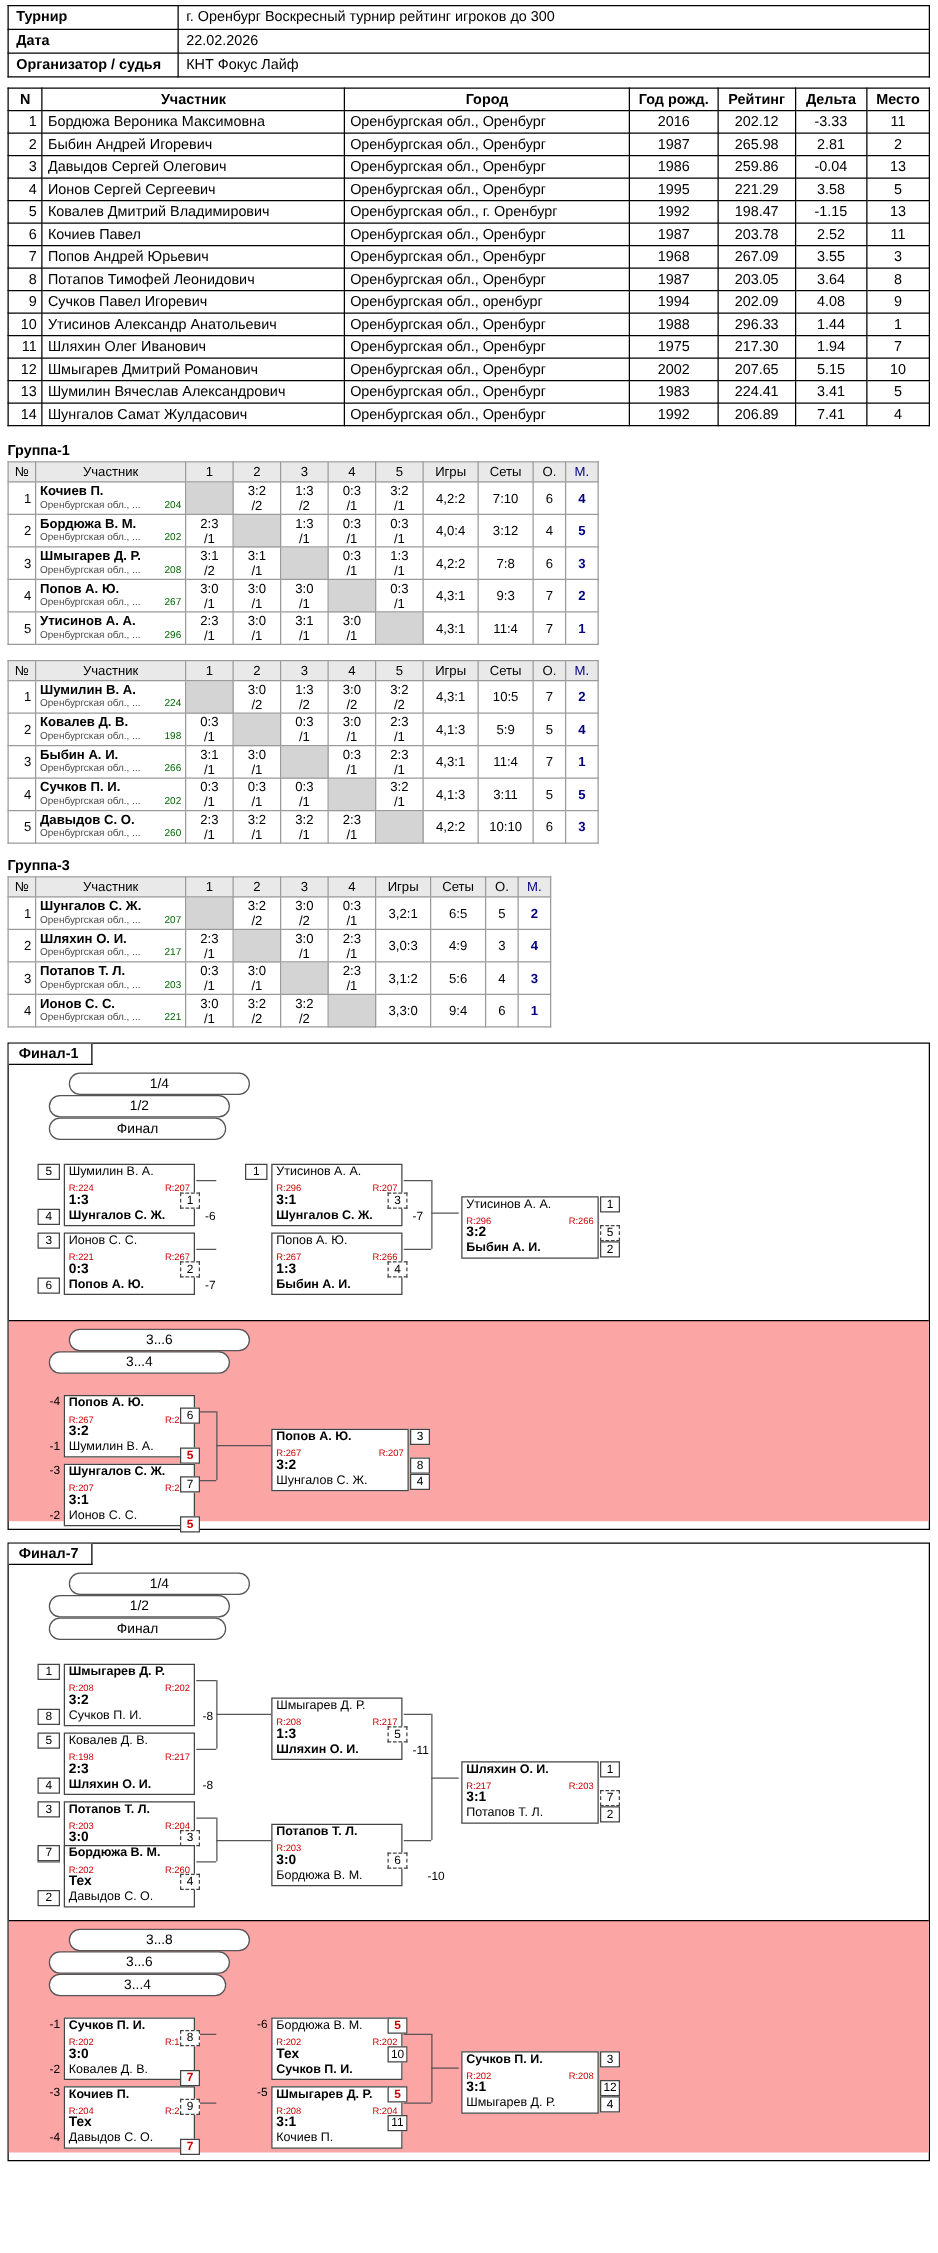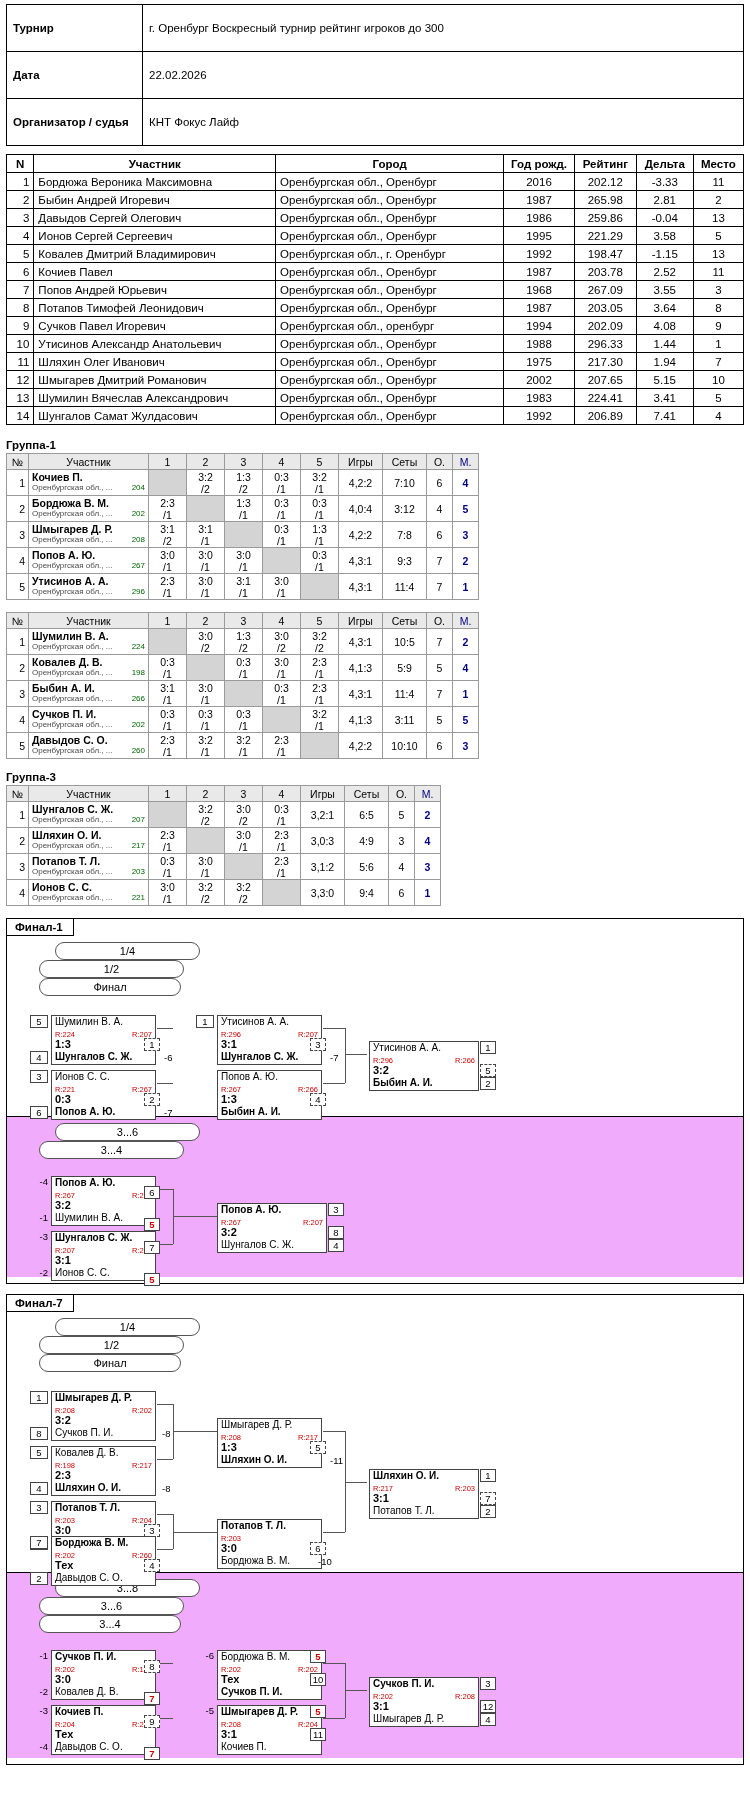--- a/index.html
+++ b/index.html
@@ -8,21 +8,21 @@
     background: #ffffff;
     font-family: "Liberation Sans", sans-serif;
     font-size: 11px;
     color: #000;
     width: 750px;
   }
   .page { width: 750px; padding: 4px 6px 10px 6px; }
 
   
   table.info { border-collapse: collapse; width: 100%; margin-bottom: 8px; }
-  table.info td { border: 1px solid #000; padding: 17px 6px; font-size: 11.5px; vertical-align: middle; height: 18px;}
+  table.info td { border: 1px solid #000; padding: 3px 6px; font-size: 11.5px; vertical-align: middle; height: 18px;}
   table.info td.lbl { width: 136px; font-weight: bold; }
 
   
   table.players { border-collapse: collapse; width: 100%; margin-bottom: 14px; }
   table.players th, table.players td {
     border: 1px solid #000; padding: 2px 4px; font-size: 11.5px; height: 18px;
   }
   table.players th { font-weight: bold; text-align: center; background: #fff; }
   table.players td.num { text-align: right; width: 24px; }
   table.players td.name { text-align: left; }
@@ -54,21 +54,21 @@
   .final-label {
     display: inline-block; border: 1px solid #000; border-top: none; border-left: none;
     padding: 2px 10px 2px 8px; font-weight: bold; font-size: 11.5px; background: #fff;
   }
   .round-row { display: flex; gap: 0; padding: 6px 10px 0 10px; flex-direction: column; }
   .round-pill {
     border: 1px solid #555; border-radius: 9px; text-align: center; font-size: 11px;
     padding: 2px 0; background: #fff;
   }
   .bracket-area { position: relative; padding: 2px 10px 4px 10px; }
-  .lower { background: #f0abfc; border-top: 1px solid #000; }
+  .lower { background: #fca5a5; border-top: 1px solid #000; margin-top: 24px; }
 
   .match {
     position: absolute; width: 105px; border: 1px solid #444; background: #fff;
     font-size: 10px; line-height: 12px;
   }
   .match .ln { padding: 0 3px; height: 13px; white-space: nowrap; overflow: hidden; }
   .match .nm { font-weight: bold; }
   .match .rt { font-size: 7.5px; color: #cc0000; height: 9px; padding: 0 3px; }
   .match .sc { font-weight: bold; font-size: 11px; }
   .seed {
@@ -932,21 +932,21 @@
         <div class="numbox dash" style="left:92px; top:22px;">5</div>
         <div class="plainnum" style="left:112px; top:36px;">-11</div>
       </div>
 
       <div class="match" style="left:210px; top:147px;">
         <div class="ln nm">Потапов Т. Л.</div>
         <div class="rt"><span>R:203</span></div>
         <div class="ln nm"><span class="sc">3:0</span></div>
         <div class="ln">Бордюжа В. М.</div>
         <div class="numbox dash" style="left:92px; top:22px;">6</div>
-        <div class="plainnum" style="left:100px; top:36px;">-10</div>
+        <div class="plainnum" style="left:124px; top:36px;">-10</div>
       </div>
 
       <div class="match" style="left:362px; top:97px; width:110px;">
         <div class="ln nm">Шляхин О. И.</div>
         <div class="rt"><span>R:217</span>
           <span style="float:right">R:203</span></div>
         <div class="ln nm"><span class="sc">3:1</span></div>
         <div class="ln">Потапов Т. Л.</div>
         <div class="numbox" style="left:110px; top:-1px;">1</div>
         <div class="numbox dash" style="left:110px; top:22px;">7</div>

